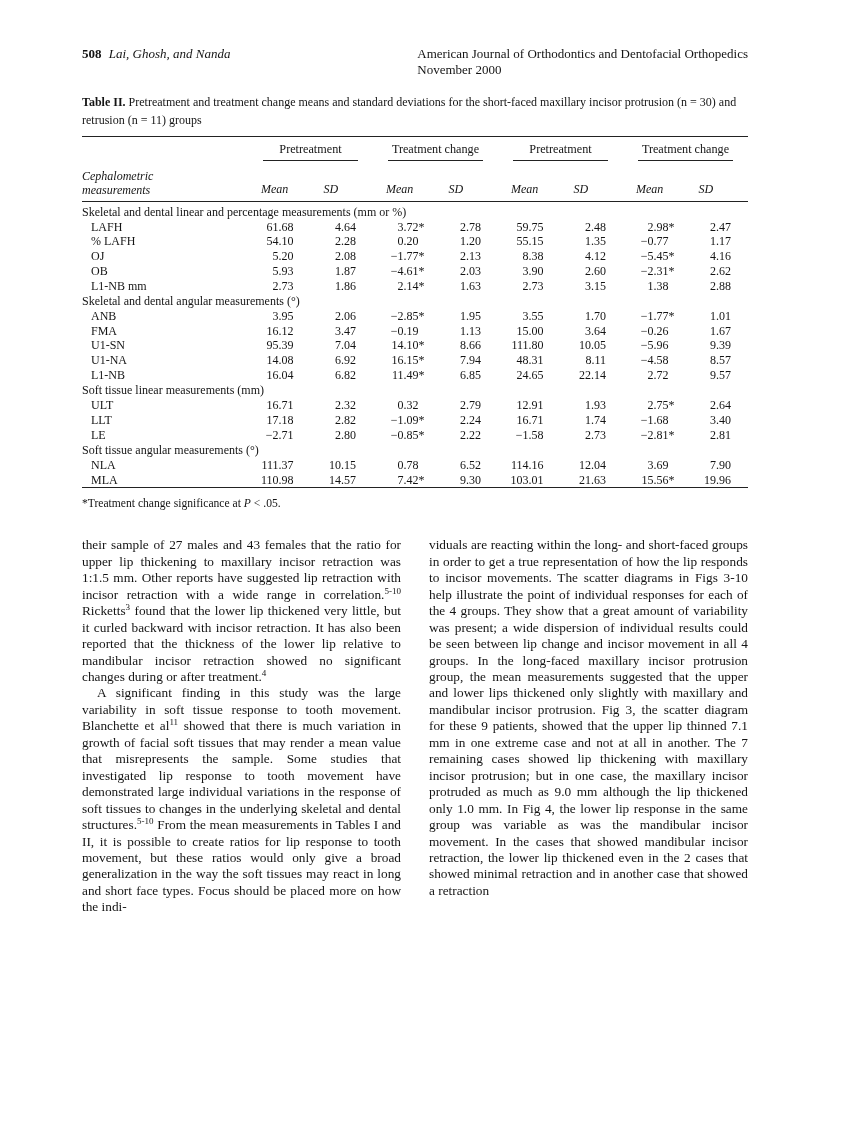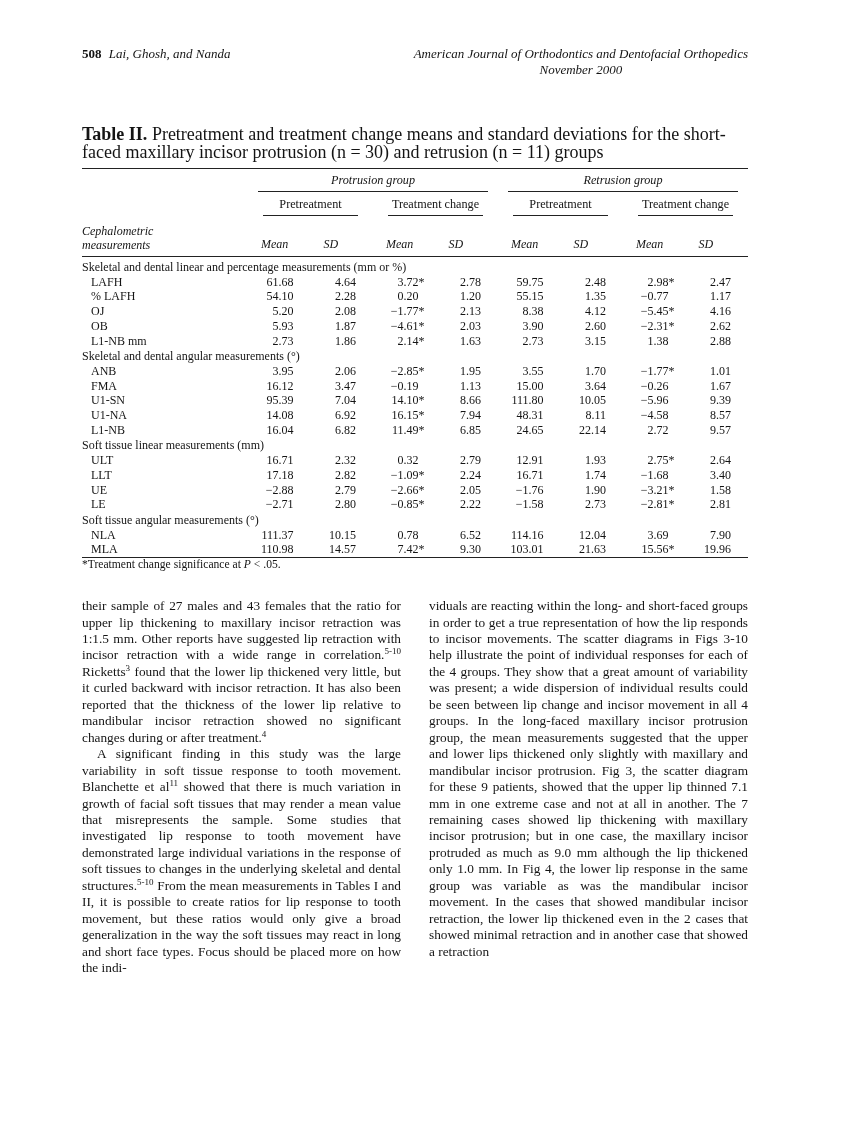--- a/index.html
+++ b/index.html
@@ -10,24 +10,24 @@
     color:#141414;
     position:relative;
     overflow:hidden;
   }
   .page { padding:46px 118px 0 82px; }
 
   
   .running-head { display:flex; justify-content:space-between; align-items:flex-start; font-size:13px; line-height:16px; }
   .rh-left .pgnum { font-weight:bold; font-style:normal; }
   .rh-left .authors { font-style:italic; margin-left:4px; }
-  .rh-right { text-align:center; font-style:italic; }
-
-  
-  .caption { margin-top:48px; font-size:18px; line-height:17.5px; text-align:left; }
+  .rh-right { text-align:left; }
+
+  
+  .caption { margin-top:16px; font-size:12px; line-height:17.5px; text-align:left; }
   .caption .cap-label { font-weight:bold; }
 
   
   table.data-table {
     margin-top:7px;
     width:100%;
     border-collapse:collapse;
     table-layout:fixed;
     font-size:12px;
     border-top:1px solid #222;
@@ -44,21 +44,21 @@
   tr.colhead th.num-h { padding-left:13px; }
 
   td { line-height:14.7px; vertical-align:bottom; }
   td.section-title { padding-top:1px; }
   td.row-label { padding-left:9px; }
   td.num { text-align:right; padding-right:17px; white-space:nowrap; }
   td.num .star { display:inline-block; width:0; overflow:visible; white-space:pre; }
   tbody tr:first-child td { padding-top:3px; }
 
   
-  .footnote { font-size:11.6px; }
+  .footnote { margin-top:9px; font-size:11.6px; }
   .footnote i { font-style:italic; }
 
   
   .bodytext { display:flex; gap:28px; margin-top:27px; font-size:13.3px; line-height:16.45px; text-align:justify; }
   .bodytext .col { flex:1 1 0; }
   .bodytext p { margin:0; }
   .bodytext p.indent { text-indent:15px; }
   sup { font-size:0.68em; line-height:0; }
 </style>
 </head>
@@ -85,29 +85,20 @@
         <col>
         <col>
         <col>
         <col>
         <col>
         <col>
         <col>
         <col>
     </colgroup>
     <thead>
-      <tr>
-        <th></th>
-        <th colspan="4" class="group-th">
-          <div class="ul">Protrusion group</div>
-        </th>
-        <th colspan="4" class="group-th">
-          <div class="ul">Retrusion group</div>
-        </th>
-      </tr>
       <tr>
         <th></th>
         <th colspan="2" class="sub-th">
           <div class="ul">Pretreatment</div>
         </th>
         <th colspan="2" class="sub-th">
           <div class="ul">Treatment change</div>
         </th>
         <th colspan="2" class="sub-th">
           <div class="ul">Pretreatment</div>
@@ -266,31 +257,20 @@
           <td class="num">17.18</td>
           <td class="num">2.82</td>
           <td class="num">−1.09<span class="star">*</span></td>
           <td class="num">2.24</td>
           <td class="num">16.71</td>
           <td class="num">1.74</td>
           <td class="num">−1.68</td>
           <td class="num">3.40</td>
         </tr>
         <tr>
-          <td class="row-label">UE</td>
-          <td class="num">−2.88</td>
-          <td class="num">2.79</td>
-          <td class="num">−2.66<span class="star">*</span></td>
-          <td class="num">2.05</td>
-          <td class="num">−1.76</td>
-          <td class="num">1.90</td>
-          <td class="num">−3.21<span class="star">*</span></td>
-          <td class="num">1.58</td>
-        </tr>
-        <tr>
           <td class="row-label">LE</td>
           <td class="num">−2.71</td>
           <td class="num">2.80</td>
           <td class="num">−0.85<span class="star">*</span></td>
           <td class="num">2.22</td>
           <td class="num">−1.58</td>
           <td class="num">2.73</td>
           <td class="num">−2.81<span class="star">*</span></td>
           <td class="num">2.81</td>
         </tr>

